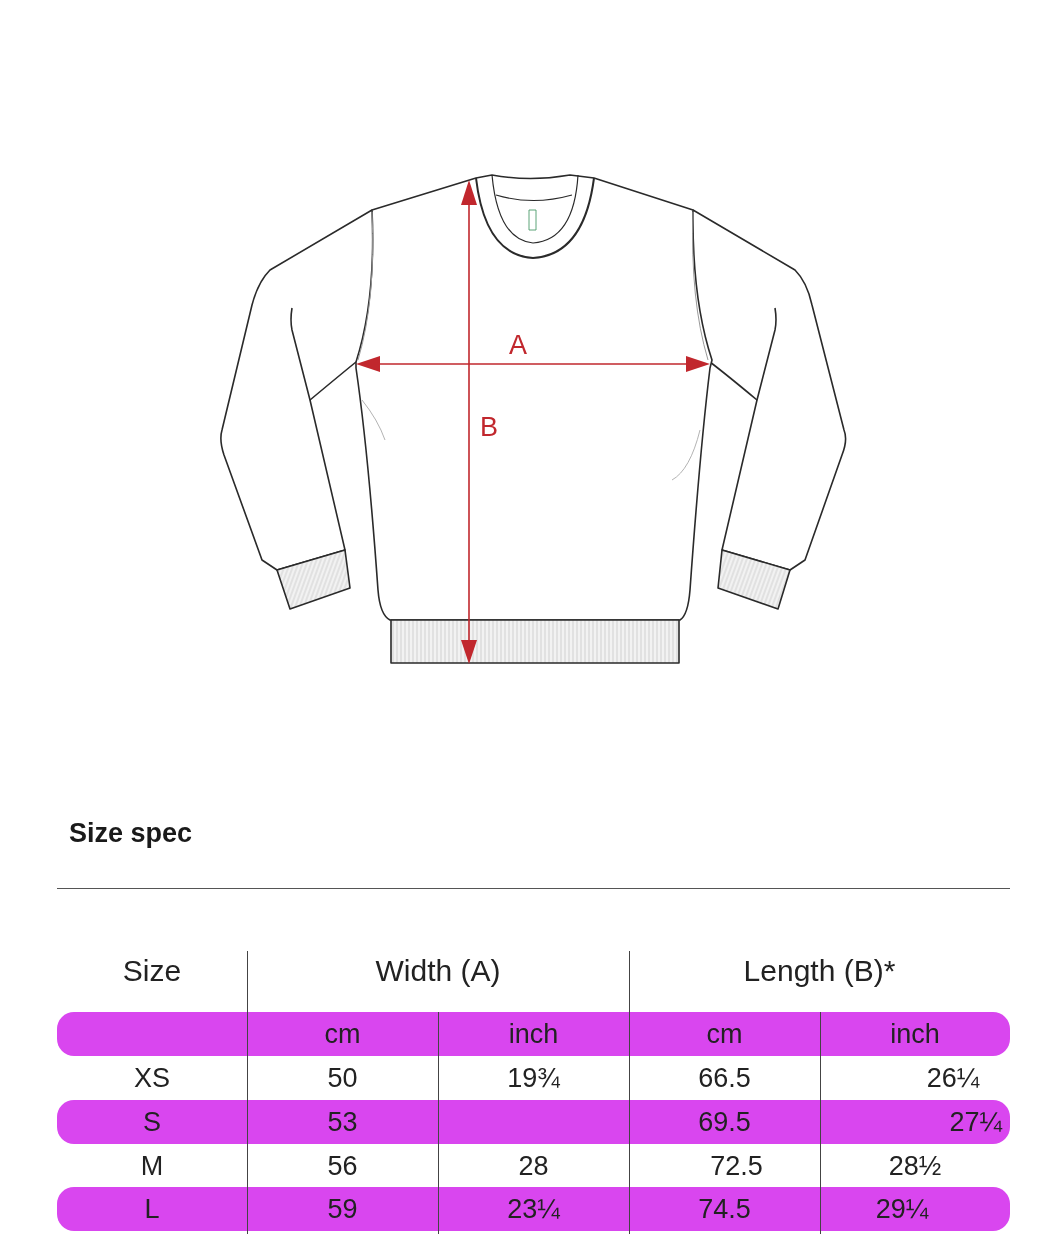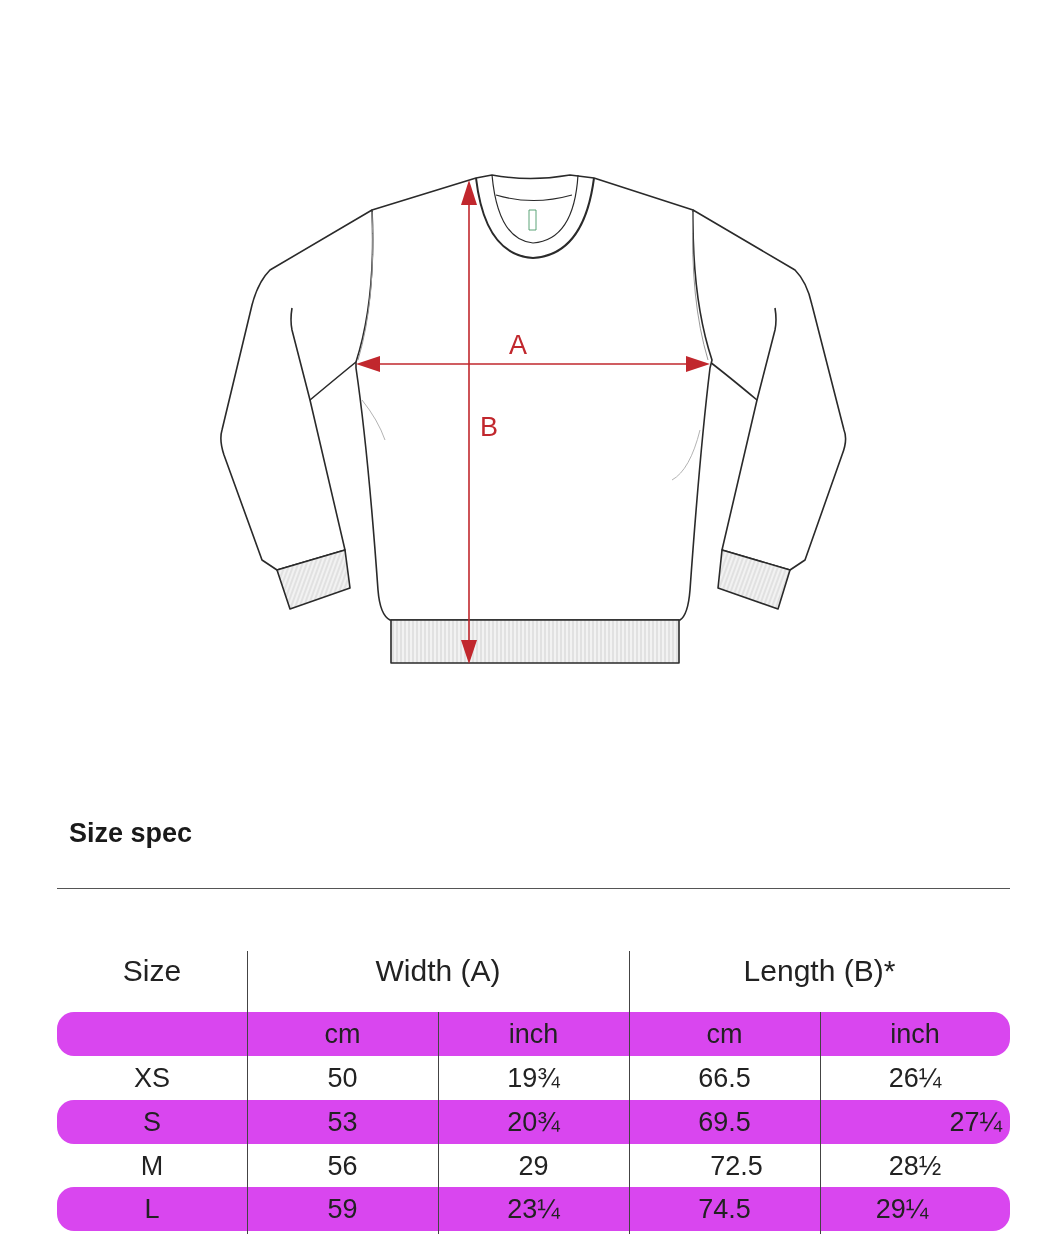--- a/index.html
+++ b/index.html
@@ -81,33 +81,32 @@
     <div class="cell" style="left:381px;width:191px;">inch</div>
     <div class="cell" style="left:572px;width:191px;">cm</div>
     <div class="cell" style="left:763px;width:190px;">inch</div>
   </div>
 
   <div class="row" style="top:105px;">
     <div class="cell" style="left:0;width:190px;">XS</div>
     <div class="cell" style="left:190px;width:191px;">50</div>
     <div class="cell" style="left:381px;width:191px;">19¾</div>
     <div class="cell" style="left:572px;width:191px;">66.5</div>
-    <div class="cell" style="left:763px;width:190px;">26¼</div>
+    <div class="cell" style="left:763px;width:190px;padding-left:38px;">26¼</div>
   </div>
   <div class="row grey" style="top:149px;">
     <div class="cell" style="left:0;width:190px;">S</div>
     <div class="cell" style="left:190px;width:191px;">53</div>
-    <div class="cell" style="left:381px;width:191px;">20¾</div>
     <div class="cell" style="left:572px;width:191px;">69.5</div>
     <div class="cell" style="left:763px;width:182px;text-align:right;">27¼</div>
   </div>
   <div class="row" style="top:193px;">
     <div class="cell" style="left:0;width:190px;">M</div>
     <div class="cell" style="left:190px;width:191px;">56</div>
-    <div class="cell" style="left:381px;width:191px;">29</div>
+    <div class="cell" style="left:381px;width:191px;">28</div>
     <div class="cell" style="left:572px;width:191px;padding-left:12px;">72.5</div>
     <div class="cell" style="left:763px;width:190px;">28½</div>
   </div>
   <div class="row grey" style="top:236px;">
     <div class="cell" style="left:0;width:190px;">L</div>
     <div class="cell" style="left:190px;width:191px;">59</div>
     <div class="cell" style="left:381px;width:191px;">23¼</div>
     <div class="cell" style="left:572px;width:191px;">74.5</div>
     <div class="cell" style="left:750px;width:190px;">29¼</div>
   </div>

